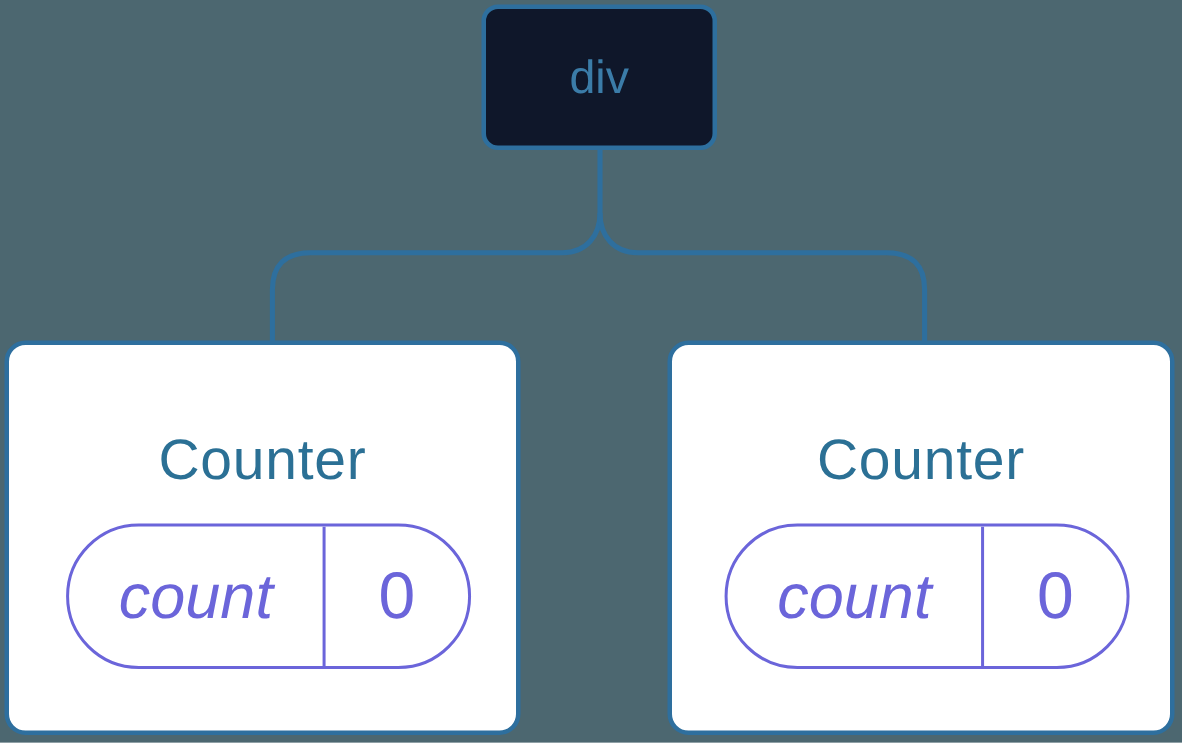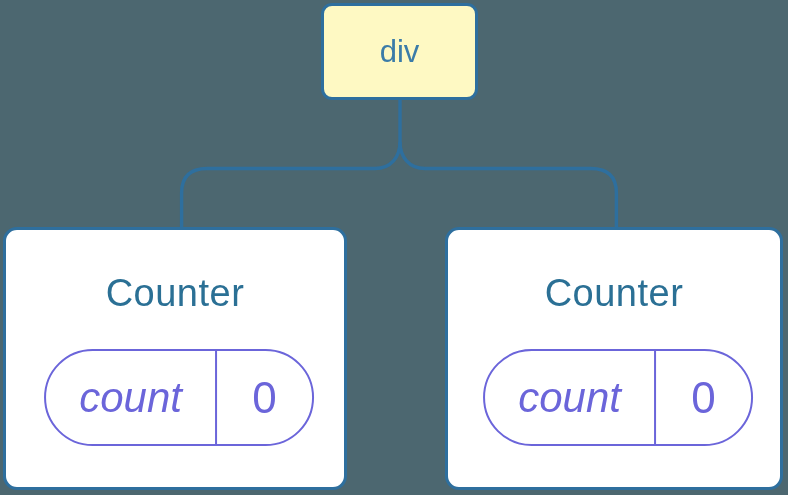--- a/index.html
+++ b/index.html
@@ -24,21 +24,21 @@
     fill: none;
     stroke: #2E6F9E;
     stroke-width: 3.4;
   }
   .root-node {
     position: absolute;
     left: 321px;
     top: 3px;
     width: 157px;
     height: 97px;
-    background: #fef9c3;
+    background: #0f172a;
     border: 3px solid #2E6F9E;
     border-radius: 11px;
     box-sizing: border-box;
     display: flex;
     align-items: center;
     justify-content: center;
     font-size: 31px;
     color: #3B7CA8;
   }
   .counter-card {
@@ -46,21 +46,21 @@
     top: 227px;
     height: 263px;
     background: #FFFFFF;
     border: 3px solid #2E6F9E;
     border-radius: 14px;
     box-sizing: border-box;
   }
   .counter-card.left  { left: 3px;   width: 344px; }
   .counter-card.right { left: 445px; width: 338px; }
   .counter-title {
-    margin-top: 42px;
+    margin-top: 56px;
     text-align: center;
     font-size: 38px;
     font-weight: 500;
     letter-spacing: 0.5px;
     color: #2B7095;
   }
   .state-pill {
     position: absolute;
     left: 50%;
     transform: translateX(-48.5%);

